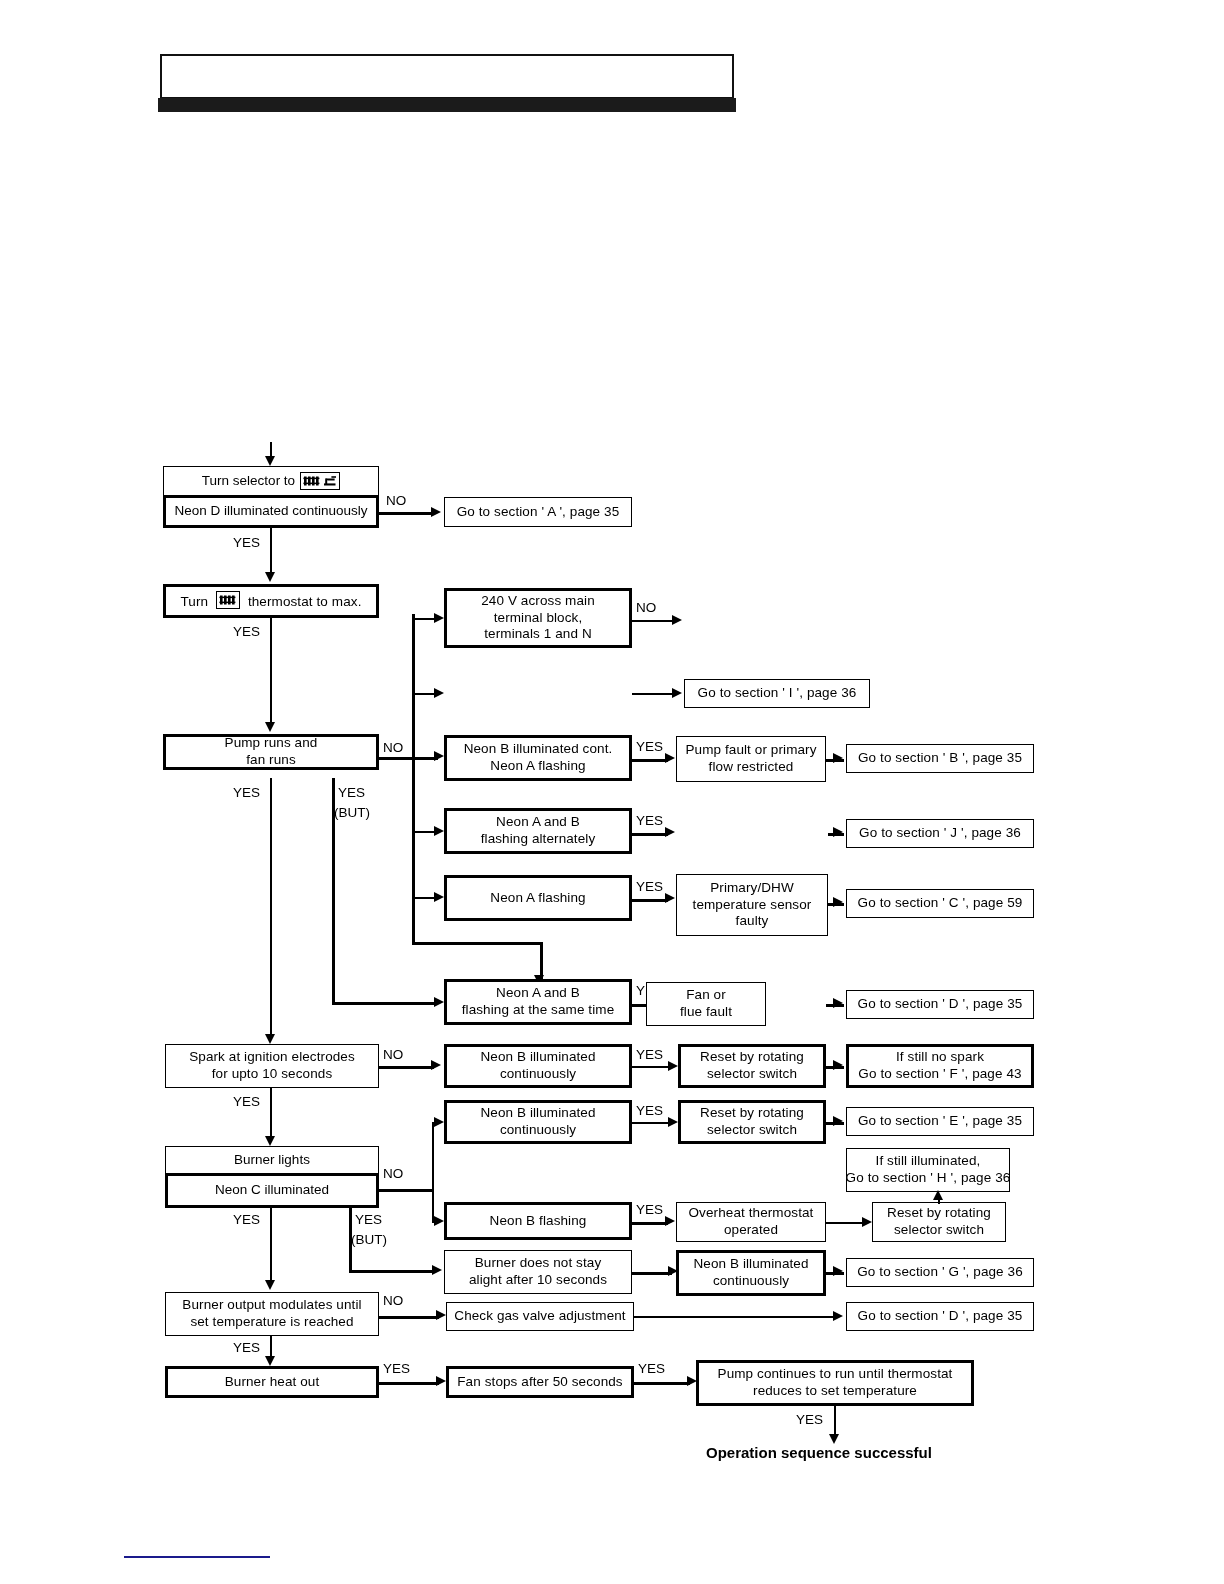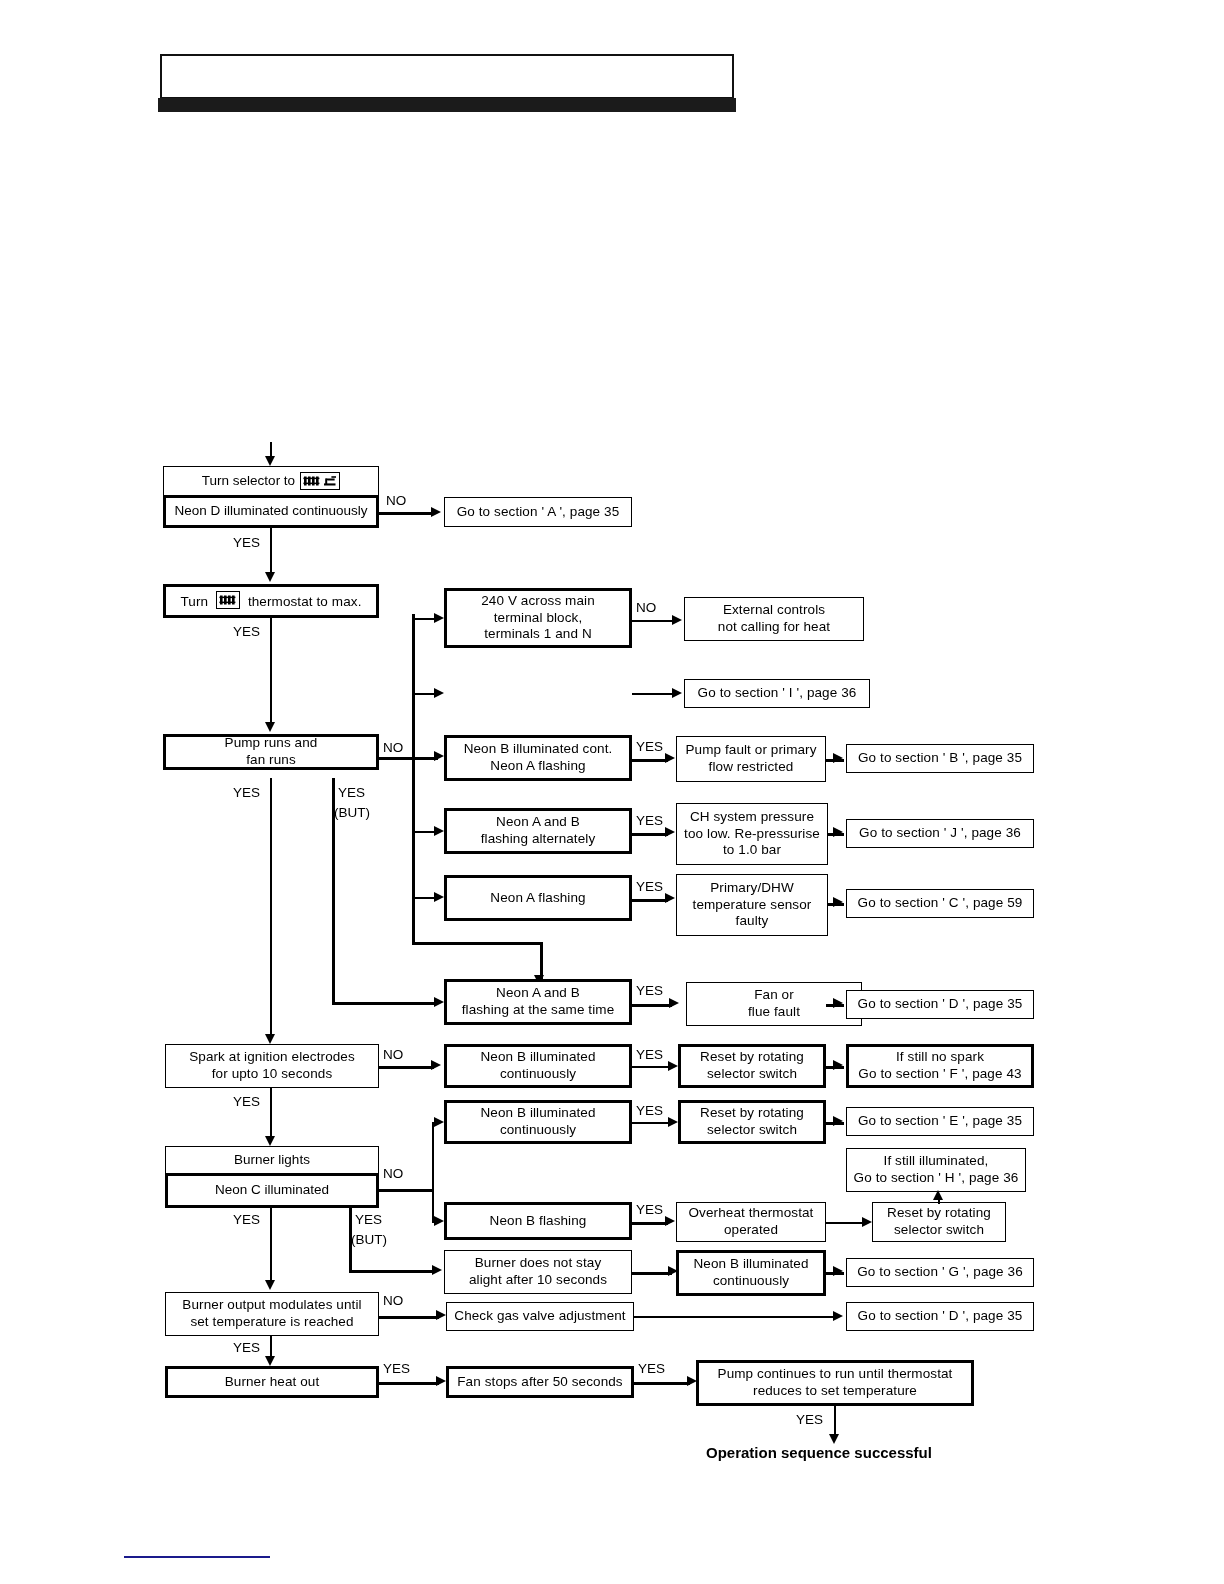--- a/index.html
+++ b/index.html
@@ -236,24 +236,20 @@
 
   <div class="box bold" style="left:444px; top:588px; width:188px; height:60px;">
     <span class="ln">240 V across main</span>
     <span class="ln">terminal block,</span>
     <span class="ln">terminals 1 and N</span>
   </div>
   <div class="lbl" style="left:636px; top:601px;">NO</div>
   <div class="h" style="left:632px; top:620px; width:44px;"></div>
   <div class="arr-r" style="left:672px; top:615px;"></div>
 
-  <div class="box thin" style="left:684px; top:597px; width:180px; height:44px;">
-    <span class="ln">External controls</span>
-    <span class="ln">not calling for heat</span>
-  </div>
 
   <div class="h" style="left:632px; top:693px; width:44px;"></div>
   <div class="arr-r" style="left:672px; top:688px;"></div>
 
   <div class="box thin" style="left:684px; top:679px; width:186px; height:29px;">
     <span class="ln">Go to section ' I ', page 36</span>
   </div>
 
   <div class="box bold" style="left:444px; top:735px; width:188px; height:46px;">
     <span class="ln">Neon B illuminated cont.</span>
@@ -285,25 +281,20 @@
   <div class="arr-d" style="left:265px; top:1034px;"></div>
 
   <div class="box bold" style="left:444px; top:808px; width:188px; height:46px;">
     <span class="ln">Neon A and B</span>
     <span class="ln">flashing alternately</span>
   </div>
   <div class="lbl" style="left:636px; top:814px;">YES</div>
   <div class="h thick" style="left:632px; top:833px; width:36px;"></div>
   <div class="arr-r" style="left:665px; top:827px;"></div>
 
-  <div class="box thin" style="left:676px; top:803px; width:152px; height:62px;">
-    <span class="ln">CH system pressure</span>
-    <span class="ln">too low. Re-pressurise</span>
-    <span class="ln">to 1.0 bar</span>
-  </div>
   <div class="h thick" style="left:828px; top:833px; width:16px;"></div>
   <div class="arr-r" style="left:833px; top:827px;"></div>
 
   <div class="box thin" style="left:846px; top:819px; width:188px; height:29px;">
     <span class="ln">Go to section ' J ', page 36</span>
   </div>
 
   <div class="box bold" style="left:444px; top:875px; width:188px; height:46px;">
     <span class="ln">Neon A flashing</span>
   </div>
@@ -324,21 +315,21 @@
   </div>
 
   <div class="box bold" style="left:444px; top:979px; width:188px; height:46px;">
     <span class="ln">Neon A and B</span>
     <span class="ln">flashing at the same time</span>
   </div>
   <div class="lbl" style="left:636px; top:984px;">YES</div>
   <div class="h thick" style="left:632px; top:1004px; width:40px;"></div>
   <div class="arr-r" style="left:669px; top:998px;"></div>
 
-  <div class="box thin" style="left:686px; top:982px; width:176px; height:44px;">
+  <div class="box thin" style="left:646px; top:982px; width:120px; height:44px;">
     <span class="ln">Fan or</span>
     <span class="ln">flue fault</span>
   </div>
   <div class="h thick" style="left:826px; top:1004px; width:18px;"></div>
   <div class="arr-r" style="left:833px; top:998px;"></div>
 
   <div class="box thin" style="left:846px; top:990px; width:188px; height:29px;">
     <span class="ln">Go to section ' D ', page 35</span>
   </div>
 
@@ -413,21 +404,21 @@
   <div class="lbl" style="left:355px; top:1213px;">YES</div>
   <div class="lbl" style="left:351px; top:1233px;">(BUT)</div>
   <div class="v thick" style="left:349px; top:1208px; height:64px;"></div>
   <div class="h thick" style="left:349px; top:1270px; width:86px;"></div>
   <div class="arr-r" style="left:432px; top:1265px;"></div>
 
   <div class="lbl" style="left:233px; top:1213px;">YES</div>
   <div class="v" style="left:270px; top:1208px; height:78px;"></div>
   <div class="arr-d" style="left:265px; top:1280px;"></div>
 
-  <div class="box thin" style="left:846px; top:1148px; width:180px; height:44px;">
+  <div class="box thin" style="left:846px; top:1148px; width:164px; height:44px;">
     <span class="ln">If still illuminated,</span>
     <span class="ln">Go to section ' H ', page 36</span>
   </div>
 
   <div class="box bold" style="left:444px; top:1202px; width:188px; height:38px;">
     <span class="ln">Neon B flashing</span>
   </div>
   <div class="lbl" style="left:636px; top:1203px;">YES</div>
   <div class="h thick" style="left:632px; top:1222px; width:36px;"></div>
   <div class="arr-r" style="left:665px; top:1216px;"></div>

